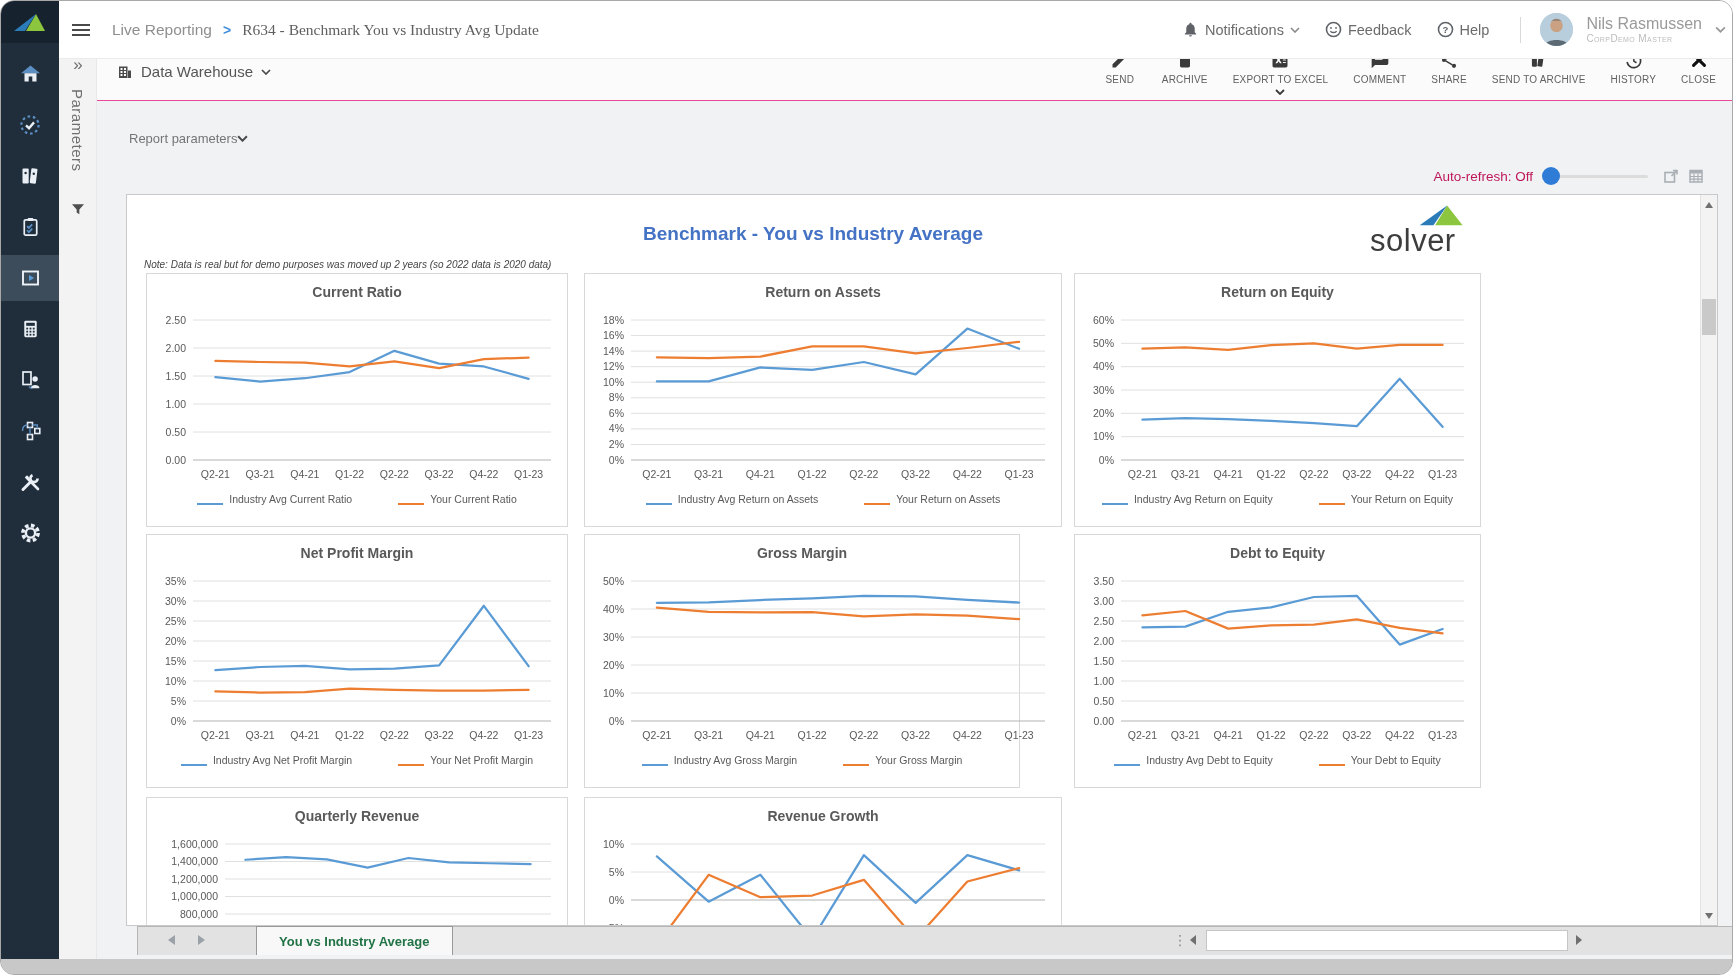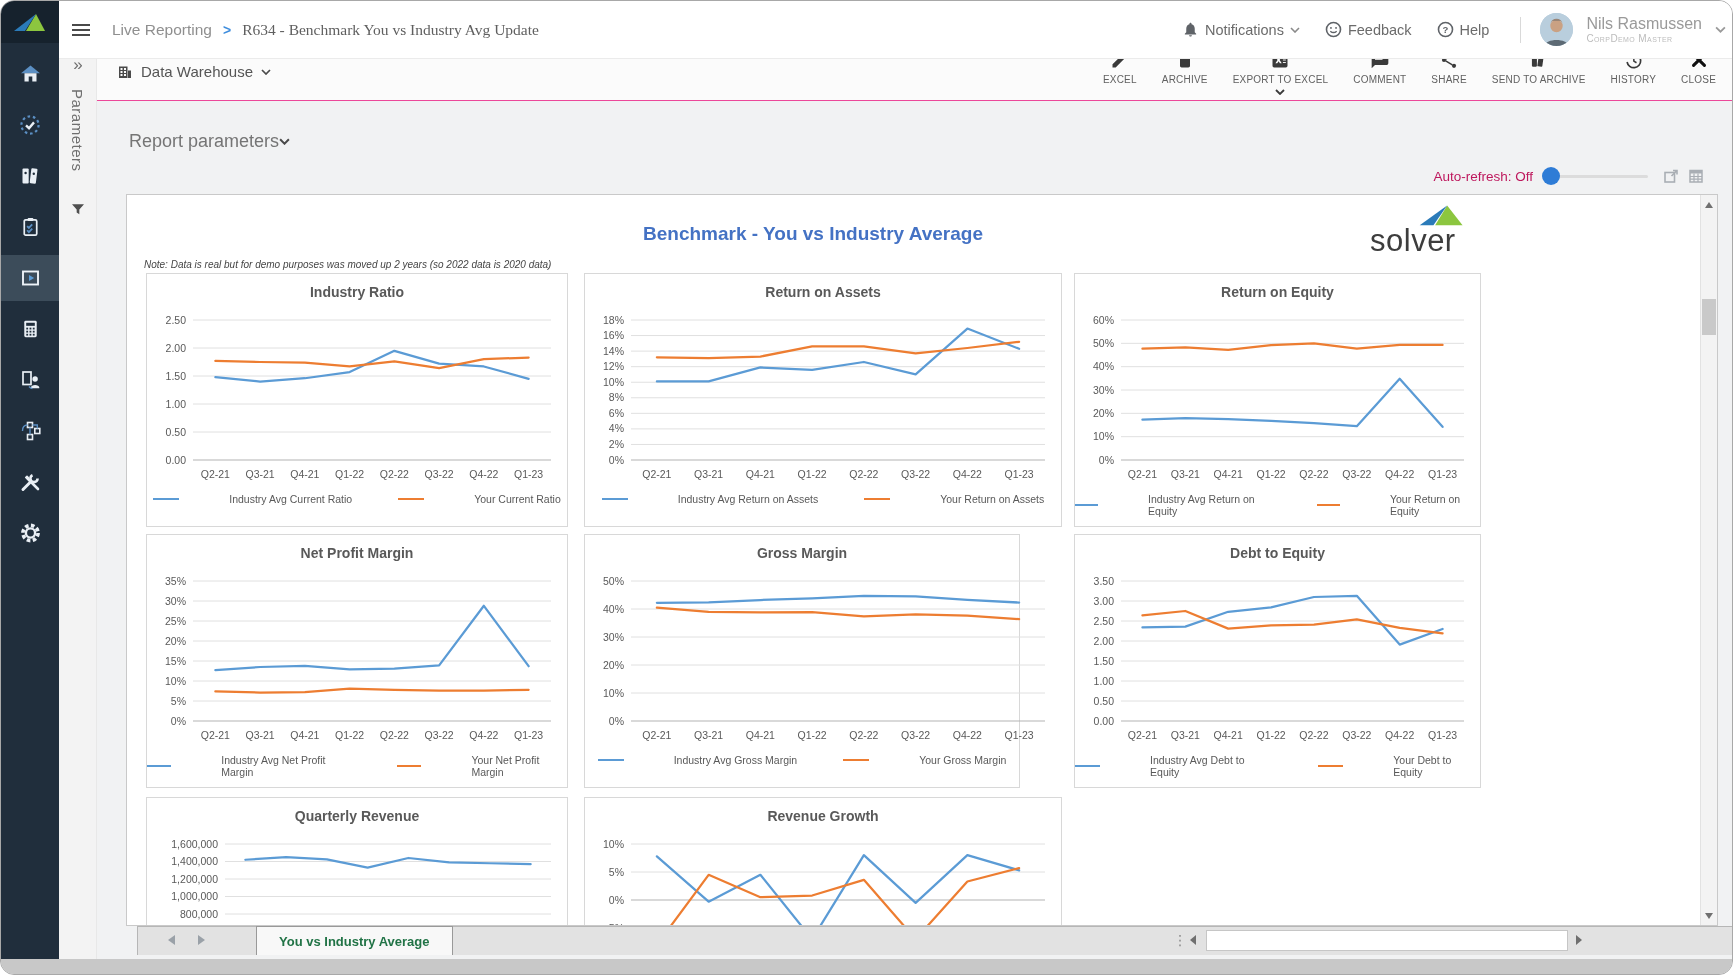--- a/index.html
+++ b/index.html
@@ -47,21 +47,21 @@
   .toolbar{position:absolute;left:96px;top:42px;right:0;height:58px;background:#fbfbfb;
     border-bottom:1px solid #ec4899;z-index:2;}
   .dw{position:absolute;left:20px;top:0;height:100%;display:flex;align-items:center;gap:8px;
     color:#555;font-size:15px;cursor:pointer;}
   .tb-group{position:absolute;right:16px;top:7px;display:flex;align-items:flex-start;gap:25px;}
   .tb-btn{display:flex;flex-direction:column;align-items:center;gap:4px;cursor:pointer;min-width:34px;}
   .tb-label{font-size:10px;color:#616161;letter-spacing:.2px;white-space:nowrap;}
 
   
   .report-params{position:absolute;left:128px;top:130px;display:flex;align-items:center;
-    color:#757575;font-size:18px;cursor:pointer;z-index:2;}
+    color:#757575;font-size:13px;cursor:pointer;z-index:2;}
   .auto-refresh{position:absolute;top:167px;right:28px;display:flex;align-items:center;gap:9px;z-index:2;}
   .ar-label{color:#be185d;font-size:13.5px;}
   .ar-slider{position:relative;width:100px;height:3px;background:#dcdcdc;border-radius:2px;margin:0 6px;}
   .ar-knob{position:absolute;left:-6px;top:-8px;width:18px;height:18px;border-radius:50%;
     background:#2e7cd6;cursor:pointer;}
 
   
   .report-panel{position:absolute;left:125px;top:193px;width:1592px;height:732px;background:#fff;
     border:1px solid #c9c9c9;z-index:2;}
   .report-inner{position:absolute;left:0;top:0;right:17px;bottom:0;overflow:hidden;}
@@ -71,21 +71,21 @@
   .solver-logo{position:absolute;left:1243px;top:8px;width:110px;height:58px;}
   .solver-mountain{position:absolute;left:46px;top:0;}
   .solver-text{position:absolute;left:0;top:20px;font-size:31px;color:#3d3d3d;letter-spacing:.5px;}
 
   .chart-box{position:absolute;background:#fff;border:1px solid #d8d8d8;height:254px;}
   .chart-title{position:absolute;top:10px;left:0;right:0;text-align:center;font-weight:bold;
     font-size:14px;color:#595959;z-index:2;}
   .chart-box svg.plot{position:absolute;left:0;top:0;}
   .legend{position:absolute;top:219px;left:0;right:0;display:flex;justify-content:center;gap:46px;
     font-size:10.5px;color:#595959;align-items:center;}
-  .legend-item{display:flex;align-items:center;gap:44px;}
+  .legend-item{display:flex;align-items:flex-end;}
   .legend-sw{width:26px;height:2.5px;margin-right:6px;}
   text.ytick,text.xtick{font-size:10.5px;fill:#595959;font-family:"Liberation Sans",sans-serif;}
 
   
   #chart0{left:19px;top:78px;width:422px;} #chart1{left:457px;top:78px;width:478px;}
   #chart2{left:947px;top:78px;width:407px;} #chart3{left:19px;top:339px;width:422px;}
   #chart4{left:457px;top:339px;width:436px;} #chart5{left:947px;top:339px;width:407px;}
   #chart6{left:19px;top:602px;width:422px;} #chart7{left:457px;top:602px;width:478px;}
 
   
@@ -292,21 +292,21 @@
       <span>Data Warehouse</span>
       <svg width="10" height="6" viewBox="0 0 10 6">
         <polyline points="1,1 5,5 9,1" fill="none" stroke="#4a4a4a" stroke-width="1.7"></polyline>
       </svg>
     </div>
     <div class="tb-group">
       <div class="tb-btn">
         <svg width="20" height="20" viewBox="0 0 24 24" fill="#3a3a3a">
           <path d="M3 17.2V21h3.8L17.8 9.9l-3.7-3.7L3 17.2zM20.7 7c.4-.4.4-1 0-1.4l-2.3-2.3c-.4-.4-1-.4-1.4 0l-1.8 1.8 3.7 3.7L20.7 7z"></path>
         </svg>
-        <span class="tb-label">EXCEL</span>
+        <span class="tb-label">SEND</span>
       </div>
       <div class="tb-btn">
         <svg width="20" height="20" viewBox="0 0 24 24" fill="#3a3a3a">
           <path d="M6 19c0 1.1.9 2 2 2h8c1.1 0 2-.9 2-2V7H6v12zM19 4h-3.5l-1-1h-5l-1 1H5v2h14V4z"></path>
         </svg>
         <span class="tb-label">ARCHIVE</span>
       </div>
       <div class="tb-btn">
         <svg width="20" height="20" viewBox="0 0 24 24">
           <rect x="3" y="3" width="18" height="18" rx="2" fill="#3a3a3a"></rect>
@@ -407,21 +407,21 @@
       <div class="report-note">Note: Data is real but for demo purposes was moved up 2 years (so 2022 data is 2020 data)</div>
       <div class="solver-logo">
         <svg class="solver-mountain" width="52" height="24" viewBox="0 0 60 28">
           <polygon points="22,26 36,3 54,26" fill="#8cc63f"></polygon>
           <polygon points="4,26 36,3 20,26" fill="#2b7bb9"></polygon>
         </svg>
         <div class="solver-text">solver</div>
       </div>
 
       <div class="chart-box" id="chart0">
-        <div class="chart-title">Industry Ratio</div>
+        <div class="chart-title">Current Ratio</div>
       <svg class="plot" width="420" height="252" viewBox="0 0 420 252">
             <line x1="46" x2="404" y1="46" y2="46" stroke="#e0e0e0"></line>
             <text x="39" y="49.5" text-anchor="end" class="ytick">2.50</text>
             <line x1="46" x2="404" y1="74" y2="74" stroke="#e0e0e0"></line>
             <text x="39" y="77.5" text-anchor="end" class="ytick">2.00</text>
             <line x1="46" x2="404" y1="102" y2="102" stroke="#e0e0e0"></line>
             <text x="39" y="105.5" text-anchor="end" class="ytick">1.50</text>
             <line x1="46" x2="404" y1="130" y2="130" stroke="#e0e0e0"></line>
             <text x="39" y="133.5" text-anchor="end" class="ytick">1.00</text>
             <line x1="46" x2="404" y1="158" y2="158" stroke="#e0e0e0"></line>

